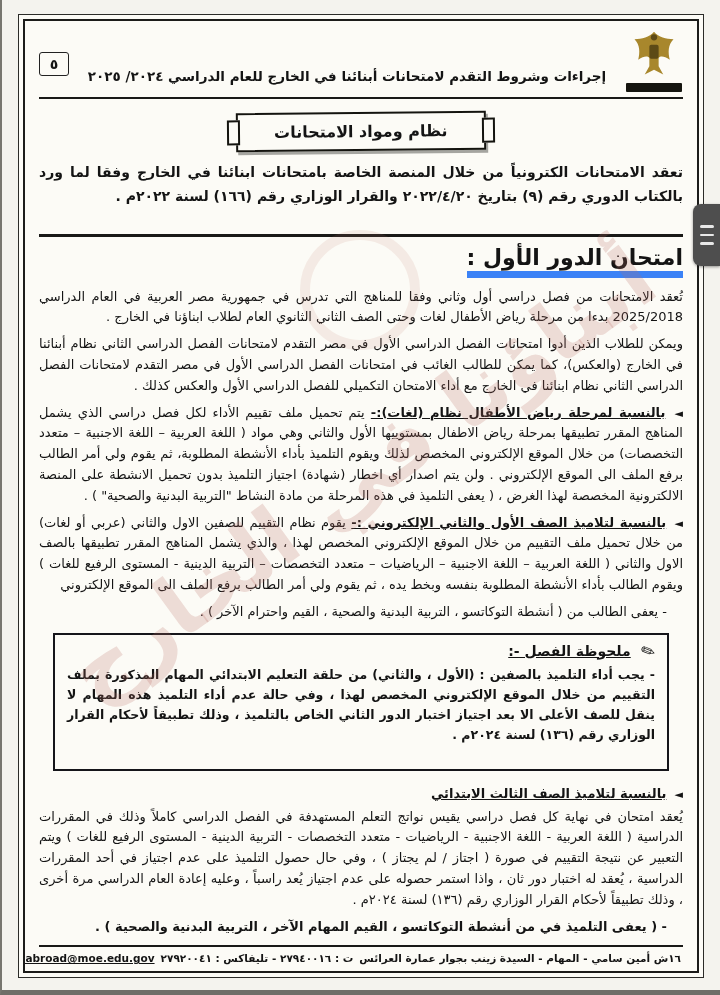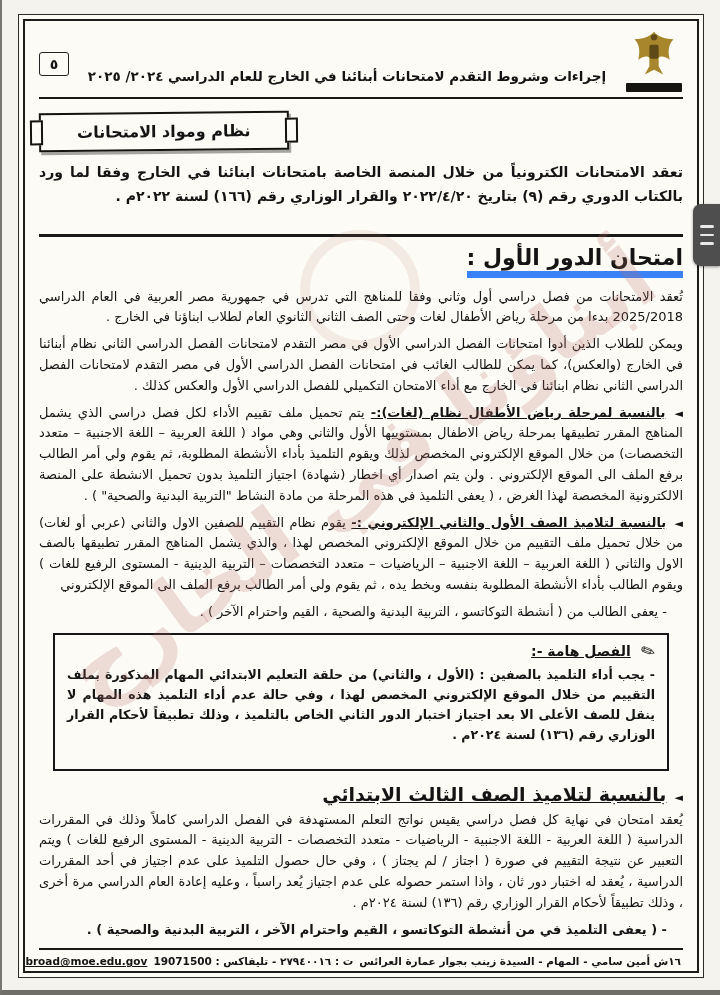--- a/index.html
+++ b/index.html
@@ -12,21 +12,21 @@
   .inner{height:100%;border:2.5px solid #1c1c1a;padding:8px 14px 22px;display:flex;
          flex-direction:column;direction:rtl;text-align:right;overflow:hidden}
   .hdr{display:flex;align-items:flex-end;gap:10px;padding-bottom:3px}
   .logo{width:58px;display:flex;flex-direction:column;align-items:center;gap:2px}
   .logo-band{width:56px;height:9px;background:#15150f;border-radius:1px}
   .hdr-title{flex:1;text-align:center;font-weight:bold;font-size:13.5px;padding-bottom:8px}
   .pnum{min-width:30px;height:24px;border:1.5px solid #222;border-radius:3px;display:flex;
         align-items:center;justify-content:center;font-weight:bold;font-size:14px;margin-bottom:16px}
   .rule{height:0;border-top:2.5px solid #191917;margin:2px 0 6px}
   .rule.thick{border-top-width:3px;margin-top:3px}
-  .banner-row{display:flex;justify-content:flex-end;margin:7px 0 10px}
+  .banner-row{display:flex;justify-content:center;margin:7px 0 10px}
   .banner{position:relative;background:#fcfbf6;border:2px solid #14140f;padding:8px 36px;
           font-size:16px;font-weight:bold;transform:rotate(-.6deg);
           box-shadow:2px 3px 0 rgba(60,60,55,.45)}
   .banner::before,.banner::after{content:"";position:absolute;top:5px;bottom:5px;width:9px;
           background:#fcfbf6;border:2px solid #14140f}
   .banner::before{right:-11px}
   .banner::after{left:-11px}
   .intro{font-size:14px;font-weight:800;text-align:justify;line-height:1.7;margin-bottom:22px}
   .sec-title{align-self:flex-start;font-size:22px;font-weight:700;border-bottom:7px solid #3b82f6;
              padding-bottom:1px;margin:2px 0 9px;letter-spacing:.5px}
@@ -35,21 +35,21 @@
   .lead{font-weight:bold;text-decoration:underline}
   .exempt{padding-right:16px}
   .exempt.bold{font-weight:bold}
   .note-box{border:2px solid #15151a;margin:4px 14px 10px;padding:6px 12px 8px}
   .note-head{display:flex;align-items:center;gap:10px;margin-bottom:4px}
   .note-icon{font-size:17px;transform:rotate(-24deg);display:inline-block}
   .note-title{font-weight:bold;font-size:14px;text-decoration:underline}
   .note-body{font-weight:bold;font-size:12.5px;margin-bottom:16px}
   .g3-head{margin:2px 0 5px}
   .g3-head .arrow{font-size:11px;margin-left:3px}
-  .g3-head .lead{font-size:19px}
+  .g3-head .lead{font-size:13px}
   .ftr{margin-top:auto}
   .ftr .rule{margin-bottom:2px}
   .ftr-row{display:flex;justify-content:space-between;align-items:center;font-size:10.5px;
            font-weight:bold;padding:3px 2px 0;gap:6px;white-space:nowrap}
   .ftr-email{direction:ltr;unicode-bidi:isolate;text-decoration:underline;cursor:pointer}
   .watermark{position:absolute;top:48%;left:50%;transform:translate(-50%,-50%) rotate(-36deg);
              font-size:84px;font-weight:bold;color:rgba(186,108,100,.22);white-space:nowrap;
              pointer-events:none;letter-spacing:2px;z-index:5}
   .stamp{position:absolute;top:230px;left:298px;width:120px;height:120px;
          border:10px solid rgba(190,120,112,.13);border-radius:50%;pointer-events:none;z-index:5}
@@ -106,37 +106,37 @@
       <p class="body bullet">
         <span class="arrow">◄</span>
         <span class="lead">بالنسبة لتلاميذ الصف الأول والثاني الإلكتروني :-</span>
         <span>يقوم نظام التقييم للصفين الاول والثاني (عربي أو لغات) من خلال تحميل ملف التقييم من خلال الموقع الإلكتروني المخصص لهذا ، والذي يشمل المناهج المقرر تطبيقها بالصف الاول والثاني ( اللغة العربية – اللغة الاجنبية – الرياضيات – متعدد التخصصات – التربية الدينية - المستوى الرفيع للغات ) ويقوم الطالب بأداء الأنشطة المطلوبة بنفسه وبخط يده ، ثم يقوم ولي أمر الطالب برفع الملف الى الموقع الإلكتروني</span>
       </p>
       <p class="body exempt">- يعفى الطالب من ( أنشطة التوكاتسو ، التربية البدنية والصحية ، القيم واحترام الآخر ) .</p>
 
       <div class="note-box">
         <div class="note-head">
           <span class="note-icon">✎</span>
-          <span class="note-title">الفصل هامة -:</span>
+          <span class="note-title">ملحوظة الفصل -:</span>
         </div>
         <p class="body note-body">- يجب أداء التلميذ بالصفين : (الأول ، والثاني) من حلقة التعليم الابتدائي المهام المذكورة بملف التقييم من خلال الموقع الإلكتروني المخصص لهذا ، وفي حالة عدم أداء التلميذ هذه المهام لا ينقل للصف الأعلى الا بعد اجتياز اختبار الدور الثاني الخاص بالتلميذ ، وذلك تطبيقاً لأحكام القرار الوزاري رقم (١٣٦) لسنة ٢٠٢٤م .</p>
       </div>
 
       <p class="g3-head">
         <span class="arrow">◄</span>
         <span class="lead">بالنسبة لتلاميذ الصف الثالث الابتدائي</span>
       </p>
       <p class="body">يُعقد امتحان في نهاية كل فصل دراسي يقيس نواتج التعلم المستهدفة في الفصل الدراسي كاملاً وذلك في المقررات الدراسية ( اللغة العربية - اللغة الاجنبية - الرياضيات - متعدد التخصصات - التربية الدينية - المستوى الرفيع للغات ) ويتم التعبير عن نتيجة التقييم في صورة ( اجتاز / لم يجتاز ) ، وفي حال حصول التلميذ على عدم اجتياز في أحد المقررات الدراسية ، يُعقد له اختبار دور ثان ، واذا استمر حصوله على عدم اجتياز يُعد راسباً ، وعليه إعادة العام الدراسي مرة أخرى ، وذلك تطبيقاً لأحكام القرار الوزاري رقم (١٣٦) لسنة ٢٠٢٤م .</p>
-      <p class="body exempt bold">- ( يعفى التلميذ في من أنشطة التوكاتسو ، القيم واحترام الآخر ، التربية البدنية والصحية ) .</p>
+      <p class="body exempt bold">- ( يعفى التلميذ في من أنشطة التوكاتسو ، القيم المهام الآخر ، التربية البدنية والصحية ) .</p>
 
       <footer class="ftr">
         <div class="rule"></div>
         <div class="ftr-row">
           <span>١٦ش أمين سامي - المهام - السيدة زينب بجوار عمارة العرائس</span>
-          <span>ت : ٢٧٩٤٠٠١٦ - تليفاكس : 19071500</span>
+          <span>ت : ٢٧٩٤٠٠١٦ - تليفاكس : ٢٧٩٢٠٠٤١</span>
           <span class="ftr-email"> <span>sonsabroad@moe.edu.gov</span></span>
         </div>
       </footer>
 
     </div>
   </div>
 
   <div class="stamp"></div>
   <div class="watermark">أبناؤنا في الخارج</div>
 

